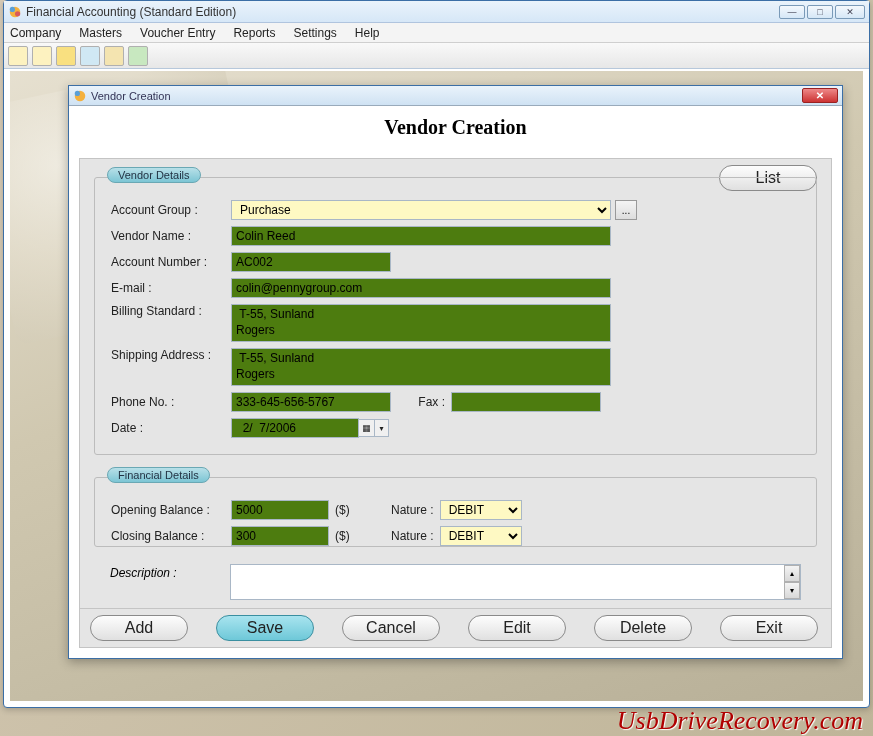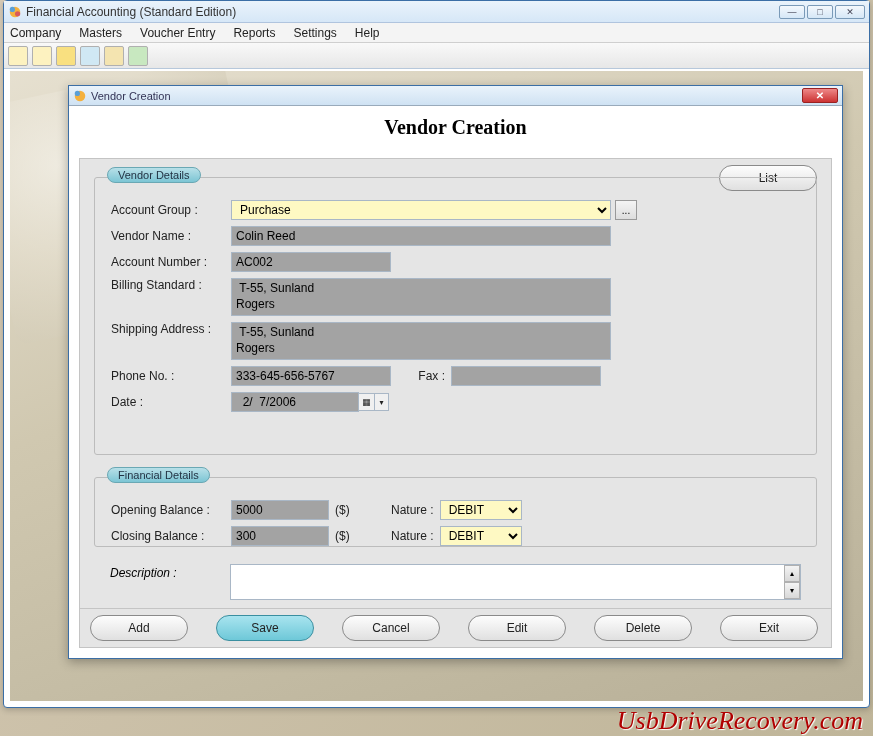--- a/index.html
+++ b/index.html
@@ -40,39 +40,39 @@
 .list-btn { position:absolute; top:6px; right:14px; width:78px; height:22px; }
 
 .groupbox { position:relative; border:1px solid #bcbcbc; border-radius:3px; margin-top:8px; padding:22px 16px 12px; }
 .groupbox .legend { position:absolute; top:-11px; left:12px; background:linear-gradient(#b8e0e8,#7cc5d4); border:1px solid #6aa8b4; border-radius:10px; padding:1px 10px; font-size:11px; color:#234; }
 .gb1{height:278px;}
 .gb2{height:70px; margin-top:22px;}
 
 .row { display:flex; align-items:center; margin-bottom:6px; font-size:12px; color:#222;}
 .row label { width:120px; text-align:left; padding-right:12px;}
 .row label.r2 { width:60px; text-align:right; padding-right:6px;}
-.txt { height:20px; border:1px solid #a9b7c6; background:#a3a3a3; padding:1px 4px; font-size:12px; font-family:inherit;}
+.txt { height:20px; border:1px solid #a9b7c6; background:#4d7c0f; padding:1px 4px; font-size:12px; font-family:inherit;}
 .txt.w360{width:380px;} .txt.w160{width:160px;} .txt.w140{width:150px;} .txt.w100{width:98px;} .txt.w80{width:82px;}
 select.txt{background:#fef9c3;}
 textarea.txt { height:38px; resize:none; line-height:1.3; padding:2px 4px;}
 .dotbtn{width:22px;height:20px;margin-left:4px;border:1px solid #999;background:linear-gradient(#f4f4f4,#ddd);font-size:10px;cursor:pointer;}
 .cal { display:inline-flex; align-items:center; }
 .cal .calicon{width:16px;height:18px;border:1px solid #a9b7c6;border-left:none;background:#f0f0f0;display:flex;align-items:center;justify-content:center;font-size:9px;}
 .cal .drop{width:14px;height:18px;border:1px solid #a9b7c6;border-left:none;background:#f0f0f0;display:flex;align-items:center;justify-content:center;font-size:8px;}
 .currency{margin-left:6px;font-size:12px;}
 
 .desc-row{position:absolute; bottom:14px; left:30px; right:30px; display:flex; align-items:flex-start; font-size:12px;}
 .desc-row label{width:120px; padding-top:2px;font-style:italic;}
 .desc-wrap{flex:1; position:relative;}
 .desc-wrap textarea{width:100%; height:36px; border:1px solid #a9b7c6; resize:none; font-size:12px; padding:2px 18px 2px 4px;}
 .desc-wrap .sb{position:absolute; right:1px; width:16px; display:flex; flex-direction:column;}
 .desc-wrap .sb div{height:17px;border:1px solid #b0b0b0;background:linear-gradient(#f4f4f4,#d8d8d8);font-size:8px;display:flex;align-items:center;justify-content:center;}
 
 .btn-bar { position:absolute; left:10px; right:10px; bottom:10px; height:40px; background:#e5e5e5; border:1px solid #c4c4c4; display:flex; align-items:center; justify-content:flex-start; padding:0 10px; gap:28px;}
-button.std { width:98px; height:26px; border:1px solid #8a8a8a; background:linear-gradient(#fdfdfd,#e0e0e0); border-radius:13px; font-size:12px; color:#222; cursor:pointer;}
+button.std { width:98px; height:26px; border:1px solid #8a8a8a; background:linear-gradient(#fdfdfd,#e0e0e0); border-radius:13px; font-size:16px; color:#222; cursor:pointer;}
 button.std.primary { background:linear-gradient(#a8e4ef,#6ec8d8); border-color:#3a8fa0;}
 
 .watermark { position:absolute; right:10px; bottom:0px; font-family:"Brush Script MT","Segoe Script",cursive; font-size:26px; color:#b00000; font-style:italic; text-shadow:1px 1px 1px #fff;}
 .app-icon svg{width:14px;height:14px;}
 </style>
 </head>
 <body>
 
 <div class="outer-window">
   <div class="outer-titlebar">
@@ -136,20 +136,24 @@
             <button class="dotbtn">...</button>
           </div>
           <div class="row">
             <label>Vendor Name :</label>
             <input class="txt w360" value="Colin Reed" style="">
           </div>
           <div class="row">
             <label>Account Number :</label>
             <input class="txt w160" value="AC002" style="">
           </div>
+          <div class="row">
+            <label>E-mail :</label>
+            <input class="txt w360" value="colin@pennygroup.com" style="">
+          </div>
           <div class="row" style="align-items:flex-start;">
             <label>Billing Standard :</label>
             <textarea class="txt w360" style=""> T-55, Sunland
 Rogers</textarea>
           </div>
           <div class="row" style="align-items:flex-start;">
             <label>Shipping Address :</label>
             <textarea class="txt w360" style=""> T-55, Sunland
 Rogers</textarea>
           </div>

